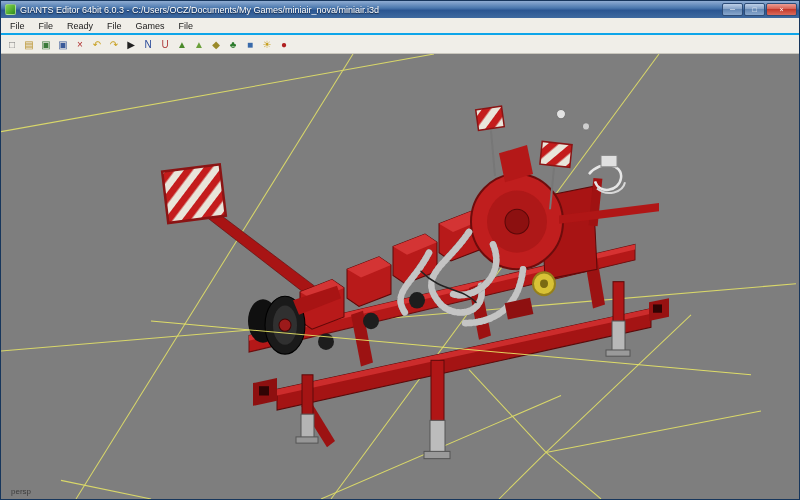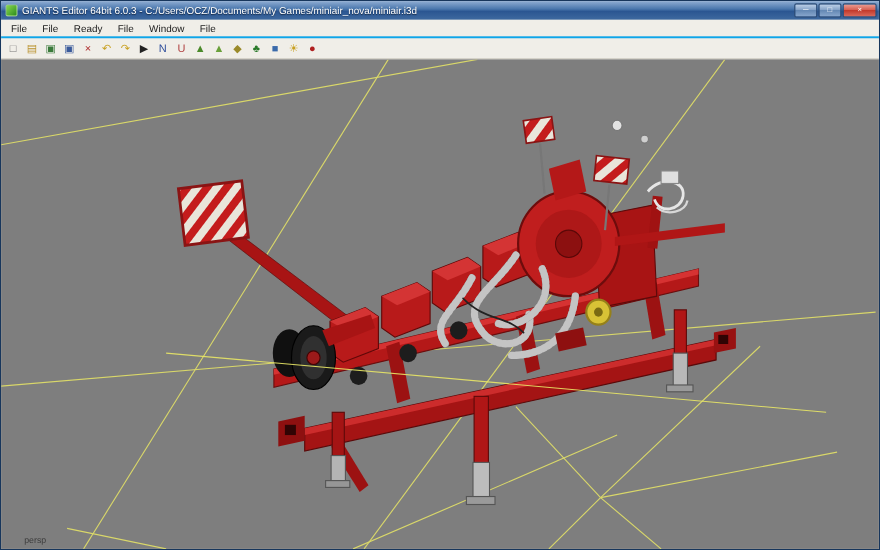--- a/index.html
+++ b/index.html
@@ -17,21 +17,21 @@
   .win-btn.close{width:31px;background:linear-gradient(#eb9d94,#d5594b 50%,#c23a2c 50%,#da6b5d)}
   .menubar{height:17px;flex:0 0 17px;display:flex;align-items:center;background:#f0eee8;
     border-bottom:2px solid #0ea5e9;font-size:9px;color:#1a1a1a;padding-left:2px}
   .menu-item{padding:2px 7px;cursor:default}
   .toolbar{height:19px;flex:0 0 19px;display:flex;align-items:center;background:#f0eee8;
     border-bottom:1px solid #c9c6bd;padding-left:3px;gap:1px}
   .tool-btn{width:16px;height:16px;font-size:10px;line-height:15px;text-align:center;
     border:1px solid transparent;border-radius:2px;cursor:default}
   .viewport{position:relative;flex:1;background:var(--viewport-bg,#7e7e7e);overflow:hidden}
   .viewport svg{position:absolute;inset:0;width:100%;height:100%}
-  .camera-label{position:absolute;left:21px;bottom:3px;font-size:8px;color:#3d3d3d}
+  .camera-label{position:absolute;left:10px;bottom:3px;font-size:8px;color:#3d3d3d}
   .statusbar{height:15px;flex:0 0 15px;display:flex;align-items:center;position:relative;
     background:linear-gradient(#f3f2ed,#dcdad0);border-top:1px solid #b9b6ad;
     font-size:8.5px;color:#333;padding:0 6px}
   .status-center{position:absolute;left:44%;color:#5a5a5a}
   .grip{position:absolute;right:1px;bottom:1px;width:11px;height:11px;
     background:repeating-linear-gradient(135deg,transparent 0 3px,#aaa79e 3px 4px)}
 </style>
 </head>
 <body>
 
@@ -50,21 +50,21 @@
   <div class="menubar">
 
       <div class="menu-item">File</div>
 
       <div class="menu-item">File</div>
 
       <div class="menu-item">Ready</div>
 
       <div class="menu-item">File</div>
 
-      <div class="menu-item">Window</div>
+      <div class="menu-item">Games</div>
 
       <div class="menu-item">File</div>
     </div>
 
   <div class="toolbar">
 
       <div class="tool-btn" style="color: rgb(122, 122, 122);">□</div>
 
       <div class="tool-btn" style="color: rgb(184, 145, 42);">▤</div>
 

